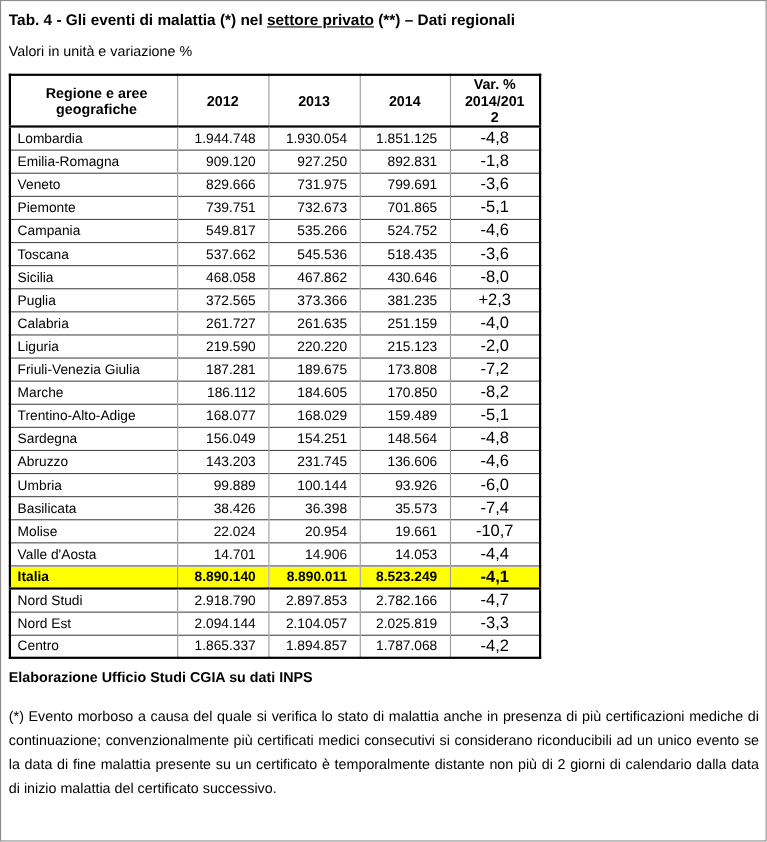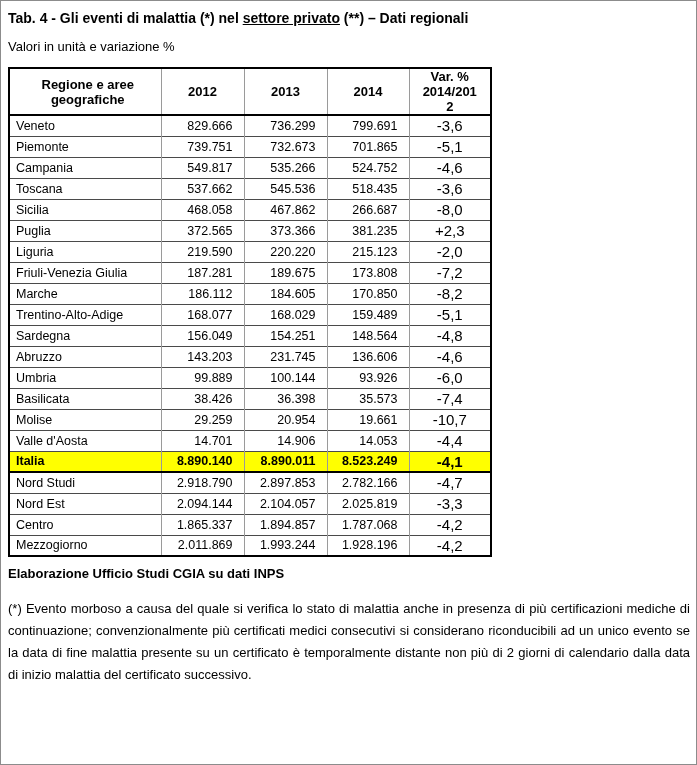--- a/index.html
+++ b/index.html
@@ -71,23 +71,37 @@
         <th class="col-region">Regione e aree geografiche</th>
         <th class="col-year">2012</th>
         <th class="col-year">2013</th>
         <th class="col-year">2014</th>
         <th class="col-var">Var. %
 2014/2012</th>
       </tr>
     </thead>
     <tbody>
         <tr class="row-region">
+          <td class="cell-region">Lombardia</td>
+          <td class="cell-num">1.944.748</td>
+          <td class="cell-num">1.930.054</td>
+          <td class="cell-num">1.851.125</td>
+          <td class="cell-var">-4,8</td>
+        </tr>
+        <tr class="row-region">
+          <td class="cell-region">Emilia-Romagna</td>
+          <td class="cell-num">909.120</td>
+          <td class="cell-num">927.250</td>
+          <td class="cell-num">892.831</td>
+          <td class="cell-var">-1,8</td>
+        </tr>
+        <tr class="row-region">
           <td class="cell-region">Veneto</td>
           <td class="cell-num">829.666</td>
-          <td class="cell-num">736.299</td>
+          <td class="cell-num">731.975</td>
           <td class="cell-num">799.691</td>
           <td class="cell-var">-3,6</td>
         </tr>
         <tr class="row-region">
           <td class="cell-region">Piemonte</td>
           <td class="cell-num">739.751</td>
           <td class="cell-num">732.673</td>
           <td class="cell-num">701.865</td>
           <td class="cell-var">-5,1</td>
         </tr>
@@ -102,31 +116,38 @@
           <td class="cell-region">Toscana</td>
           <td class="cell-num">537.662</td>
           <td class="cell-num">545.536</td>
           <td class="cell-num">518.435</td>
           <td class="cell-var">-3,6</td>
         </tr>
         <tr class="row-region">
           <td class="cell-region">Sicilia</td>
           <td class="cell-num">468.058</td>
           <td class="cell-num">467.862</td>
-          <td class="cell-num">266.687</td>
+          <td class="cell-num">430.646</td>
           <td class="cell-var">-8,0</td>
         </tr>
         <tr class="row-region">
           <td class="cell-region">Puglia</td>
           <td class="cell-num">372.565</td>
           <td class="cell-num">373.366</td>
           <td class="cell-num">381.235</td>
           <td class="cell-var">+2,3</td>
         </tr>
         <tr class="row-region">
+          <td class="cell-region">Calabria</td>
+          <td class="cell-num">261.727</td>
+          <td class="cell-num">261.635</td>
+          <td class="cell-num">251.159</td>
+          <td class="cell-var">-4,0</td>
+        </tr>
+        <tr class="row-region">
           <td class="cell-region">Liguria</td>
           <td class="cell-num">219.590</td>
           <td class="cell-num">220.220</td>
           <td class="cell-num">215.123</td>
           <td class="cell-var">-2,0</td>
         </tr>
         <tr class="row-region">
           <td class="cell-region">Friuli-Venezia Giulia</td>
           <td class="cell-num">187.281</td>
           <td class="cell-num">189.675</td>
@@ -170,21 +191,21 @@
         </tr>
         <tr class="row-region">
           <td class="cell-region">Basilicata</td>
           <td class="cell-num">38.426</td>
           <td class="cell-num">36.398</td>
           <td class="cell-num">35.573</td>
           <td class="cell-var">-7,4</td>
         </tr>
         <tr class="row-region">
           <td class="cell-region">Molise</td>
-          <td class="cell-num">29.259</td>
+          <td class="cell-num">22.024</td>
           <td class="cell-num">20.954</td>
           <td class="cell-num">19.661</td>
           <td class="cell-var">-10,7</td>
         </tr>
         <tr class="row-region">
           <td class="cell-region">Valle d'Aosta</td>
           <td class="cell-num">14.701</td>
           <td class="cell-num">14.906</td>
           <td class="cell-num">14.053</td>
           <td class="cell-var">-4,4</td>
@@ -210,27 +231,20 @@
           <td class="cell-num">2.025.819</td>
           <td class="cell-var">-3,3</td>
         </tr>
         <tr class="row-macro">
           <td class="cell-region">Centro</td>
           <td class="cell-num">1.865.337</td>
           <td class="cell-num">1.894.857</td>
           <td class="cell-num">1.787.068</td>
           <td class="cell-var">-4,2</td>
         </tr>
-        <tr class="row-macro">
-          <td class="cell-region">Mezzogiorno</td>
-          <td class="cell-num">2.011.869</td>
-          <td class="cell-num">1.993.244</td>
-          <td class="cell-num">1.928.196</td>
-          <td class="cell-var">-4,2</td>
-        </tr>
       </tbody>
   </table>
 
   <p class="source-note">Elaborazione Ufficio Studi CGIA su dati INPS</p>
 
   <p class="footnote">(*) Evento morboso a causa del quale si verifica lo stato di malattia anche in presenza di più certificazioni mediche di continuazione; convenzionalmente più certificati medici consecutivi si considerano riconducibili ad un unico evento se la data di fine malattia presente su un certificato è temporalmente distante non più di 2 giorni di calendario dalla data di inizio malattia del certificato successivo.</p>
 
 </div>
 
 </body></html>

